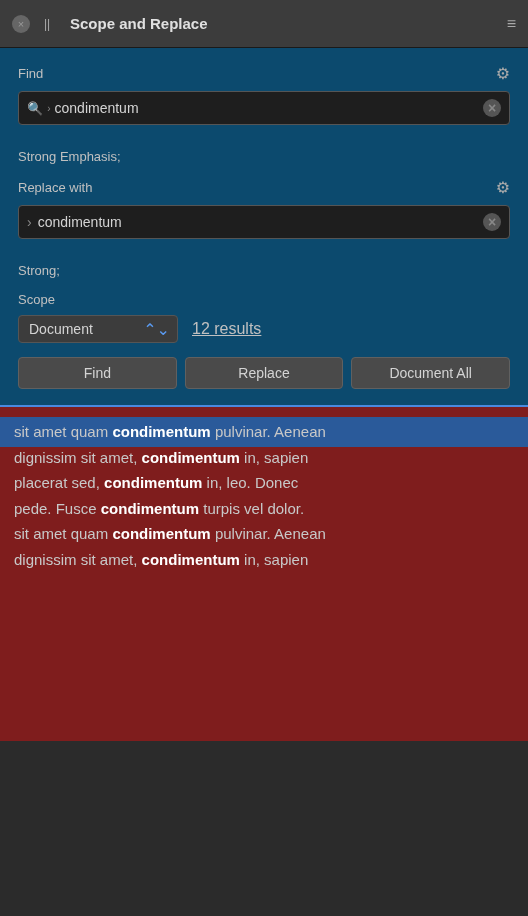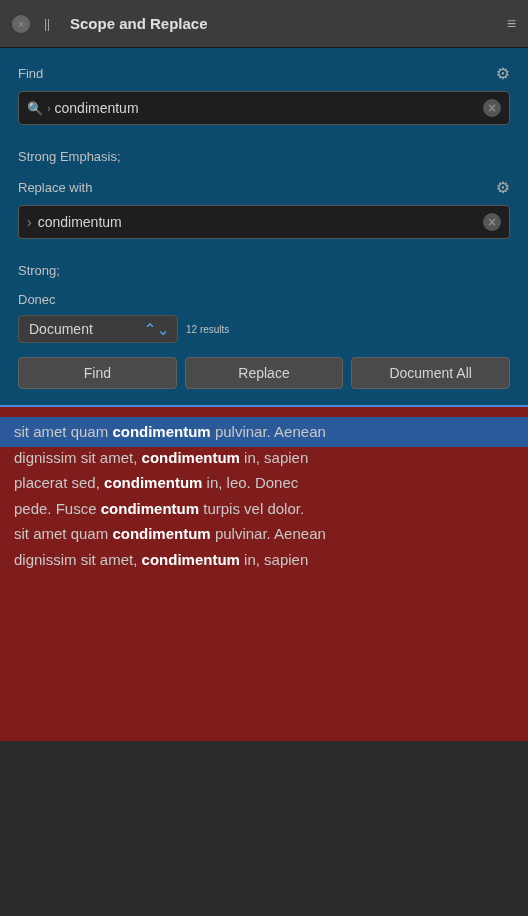--- a/index.html
+++ b/index.html
@@ -135,21 +135,21 @@
     }
     .scope-label {
       font-size: 13px;
       color: #c0c0c0;
       margin-bottom: 8px;
       font-weight: 500;
     }
     .scope-row {
       display: flex;
       align-items: center;
-      gap: 8px;
+      gap: 14px;
     }
     .scope-select-wrapper {
       position: relative;
       width: 160px;
     }
     .scope-select {
       appearance: none;
       -webkit-appearance: none;
       background: #3c3c3c;
       border: 1px solid #555;
@@ -164,22 +164,23 @@
     .scope-arrow {
       position: absolute;
       right: 8px;
       top: 50%;
       transform: translateY(-50%);
       color: #5a9af0;
       font-size: 16px;
       pointer-events: none;
     }
     .results-count {
-      font-size: 10px;
-      color: #c0c0c0;
+      font-size: 16px;
+      color: #c0c0c0;
+      text-decoration: underline;
     }
 
     
     .action-buttons {
       display: flex;
       gap: 8px;
       margin-bottom: 0;
     }
     .action-btn {
       flex: 1;
@@ -248,21 +249,21 @@
     <span class="gear-icon">⚙</span>
   </div>
   <div class="input-row">
     <span class="input-caret" style="font-size:14px; color:#888; margin-right:6px;">›</span>
     <input class="input-text" type="text" value="condimentum" style="">
     <span class="clear-btn">×</span>
   </div>
   <div class="tag-line">Strong;</div>
 
   <div class="scope-section">
-    <div class="scope-label">Donec</div>
+    <div class="scope-label">Scope</div>
     <div class="scope-row">
       <div class="scope-select-wrapper">
         <select class="scope-select">
           <option>Document</option>
           <option>Selection</option>
           <option>All Files</option>
         </select>
         <span class="scope-arrow">⌃⌄</span>
       </div>
       <span class="results-count">12 results</span>

